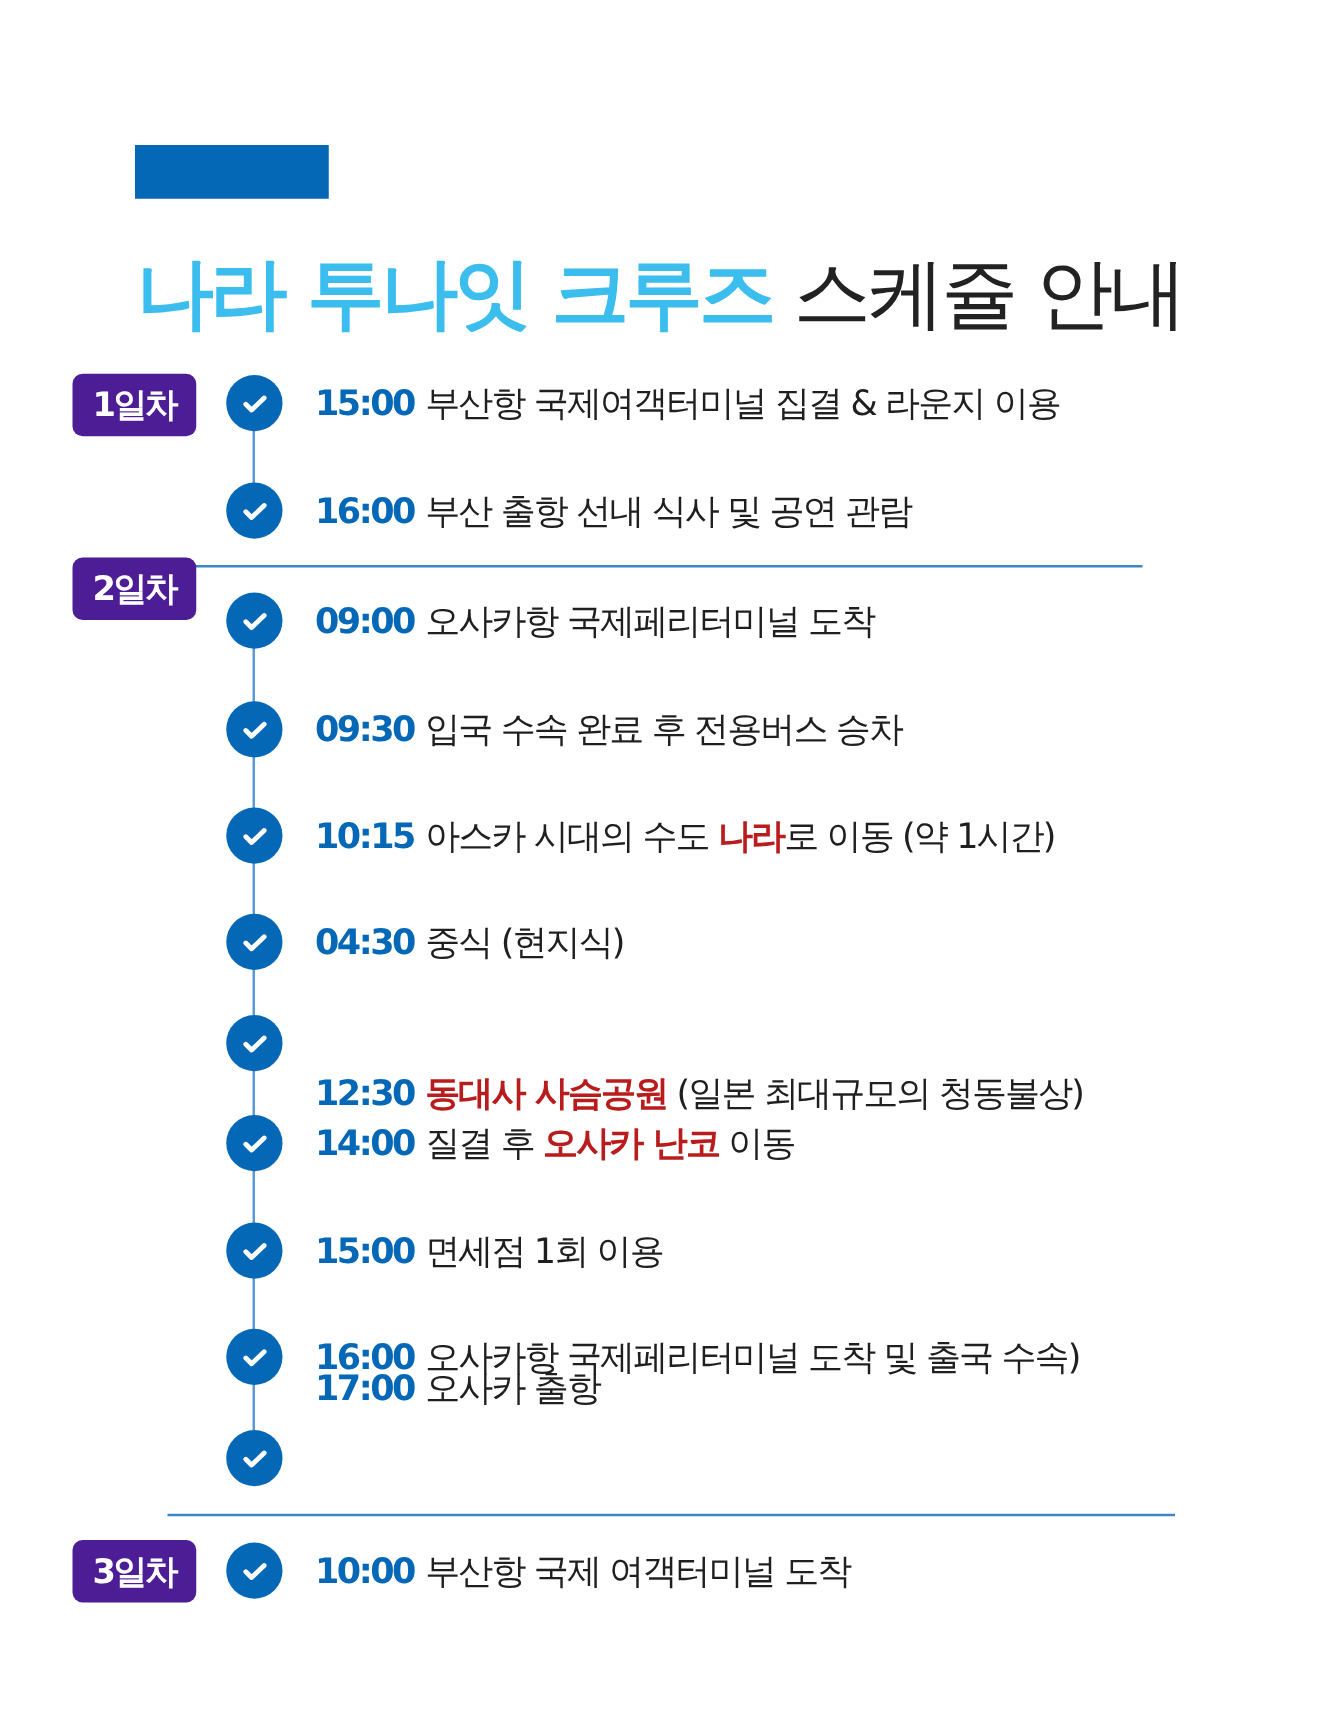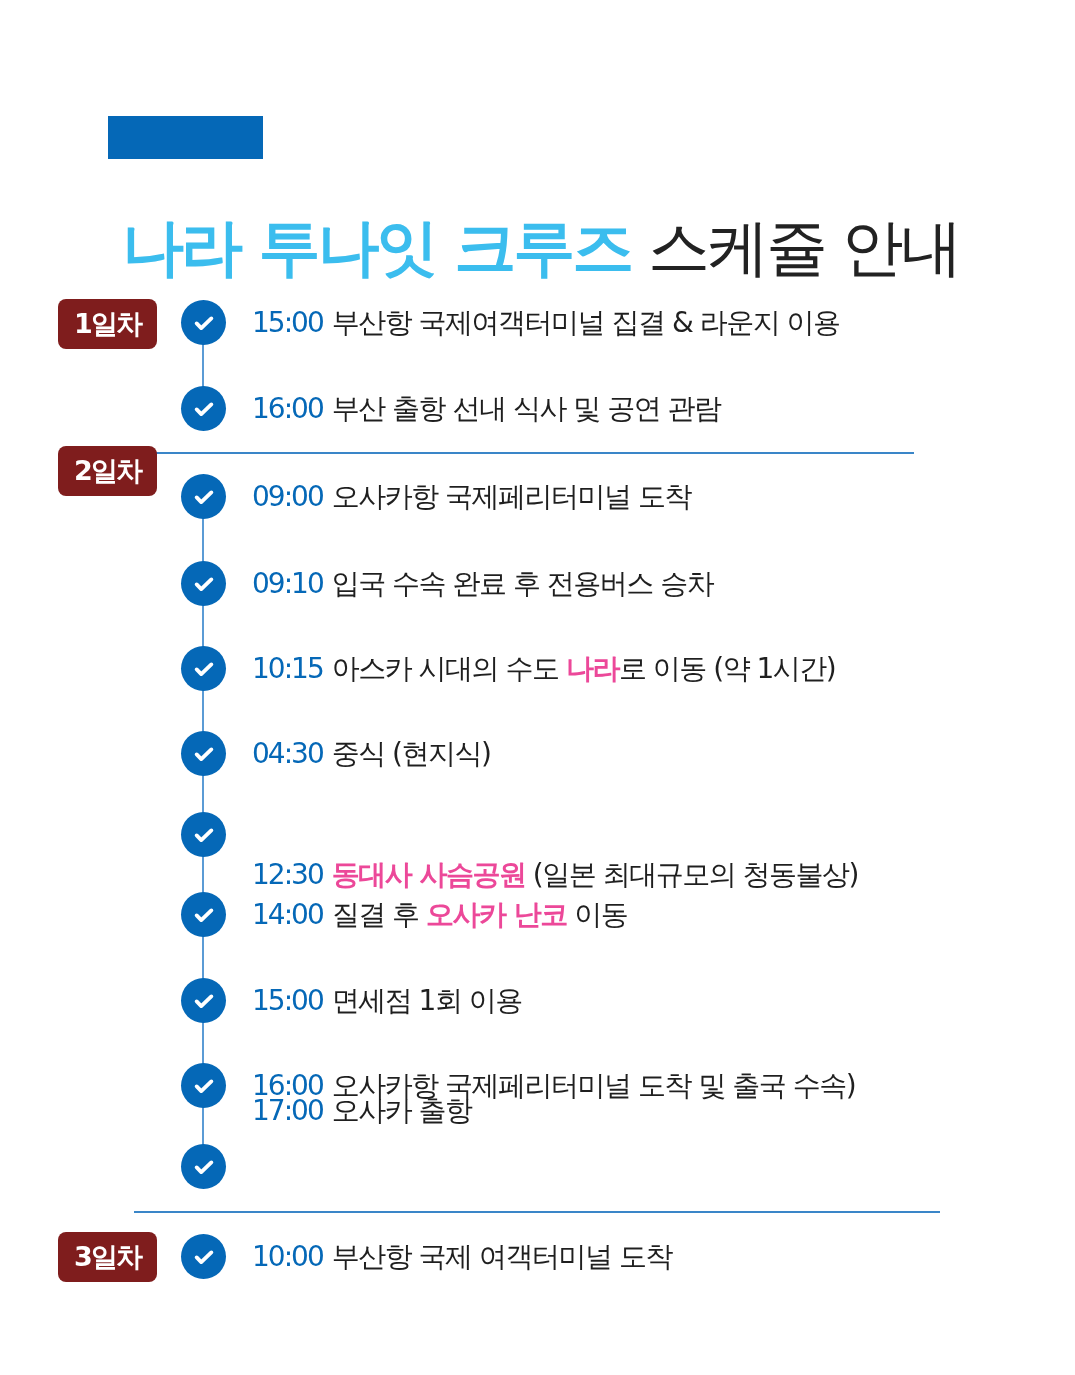--- a/index.html
+++ b/index.html
@@ -6,49 +6,49 @@
   body {
     width: 1075px; height: 1375px; position: relative; overflow: hidden;
     font-family: "DejaVu Sans", "Liberation Sans", sans-serif;
     color: #1a1a1a;
   }
   .accent-bar {
     position: absolute; left: 108px; top: 116px; width: 155px; height: 43px;
     background: #0568b7;
   }
   .title {
-    position: absolute; left: 106px; top: 192px; margin: 16px;
+    position: absolute; left: 106px; top: 192px; margin: 3px;
     font-size: 62px; letter-spacing: -3px; line-height: 80px; white-space: nowrap;
     font-weight: normal;
   }
   .title .hl { color: #3bbdee; font-weight: bold; }
   .title .rest { color: #222222; }
 
   .badge {
     position: absolute; left: 58px; width: 99px; height: 50px;
-    background: #7f1d1d; color: #fff; border-radius: 8px;
+    background: #4c1d95; color: #fff; border-radius: 8px;
     font-weight: bold; font-size: 27px; letter-spacing: -2px;
     display: flex; align-items: center; justify-content: center;
   }
   .check {
     position: absolute; left: 181px; width: 45px; height: 45px;
     border-radius: 50%; background: #0568b7;
     display: flex; align-items: center; justify-content: center;
     z-index: 2;
   }
   .check svg { width: 22px; height: 22px; }
   .connector {
     position: absolute; left: 202px; width: 2px; background: #5b9bd5; z-index: 1;
   }
   .row-text {
     position: absolute; left: 252px; height: 45px; line-height: 45px;
     font-size: 28px; letter-spacing: -1.5px; white-space: nowrap; color: #1f1f1f;
   }
-  .row-text .time { color: #0568b7; font-weight: normal; margin-right: 9px; letter-spacing: -2px; }
-  .row-text b { font-weight: bold; color: #ec4899; text-align: right; }
+  .row-text .time { color: #0568b7; font-weight: bold; margin-right: 9px; letter-spacing: -2px; }
+  .row-text b { font-weight: bold; color: #b91c1c; text-align: right; }
   .divider {
     position: absolute; height: 2px; background: #3a86c8;
   }
 </style>
 </head>
 <body>
 
 <div class="accent-bar"></div>
 
 <h1 class="title"><span class="hl">나라 투나잇 크루즈</span> <span class="rest">스케쥴 안내</span></h1>
@@ -80,21 +80,21 @@
       <path d="M4 12.5l5 5L20 7" fill="none" stroke="#fff" stroke-width="4.2" stroke-linecap="round" stroke-linejoin="round"></path>
     </svg>
   </div>
 <div class="row-text" style="top:474px"><span class="time">09:00</span><span>오사카항 국제페리터미널 도착</span></div>
 
 <div class="check" style="top:561px">
     <svg viewBox="0 0 24 24">
       <path d="M4 12.5l5 5L20 7" fill="none" stroke="#fff" stroke-width="4.2" stroke-linecap="round" stroke-linejoin="round"></path>
     </svg>
   </div>
-<div class="row-text" style="top:561px"><span class="time">09:10</span><span>입국 수속 완료 후 전용버스 승차</span></div>
+<div class="row-text" style="top:561px"><span class="time">09:30</span><span>입국 수속 완료 후 전용버스 승차</span></div>
 
 <div class="check" style="top:646px">
     <svg viewBox="0 0 24 24">
       <path d="M4 12.5l5 5L20 7" fill="none" stroke="#fff" stroke-width="4.2" stroke-linecap="round" stroke-linejoin="round"></path>
     </svg>
   </div>
 <div class="row-text" style="top:646px"><span class="time">10:15</span><span>아스카 시대의 수도 </span><b>나라</b><span>로 이동 (약 1시간)</span></div>
 
 <div class="check" style="top:731px">
     <svg viewBox="0 0 24 24">

